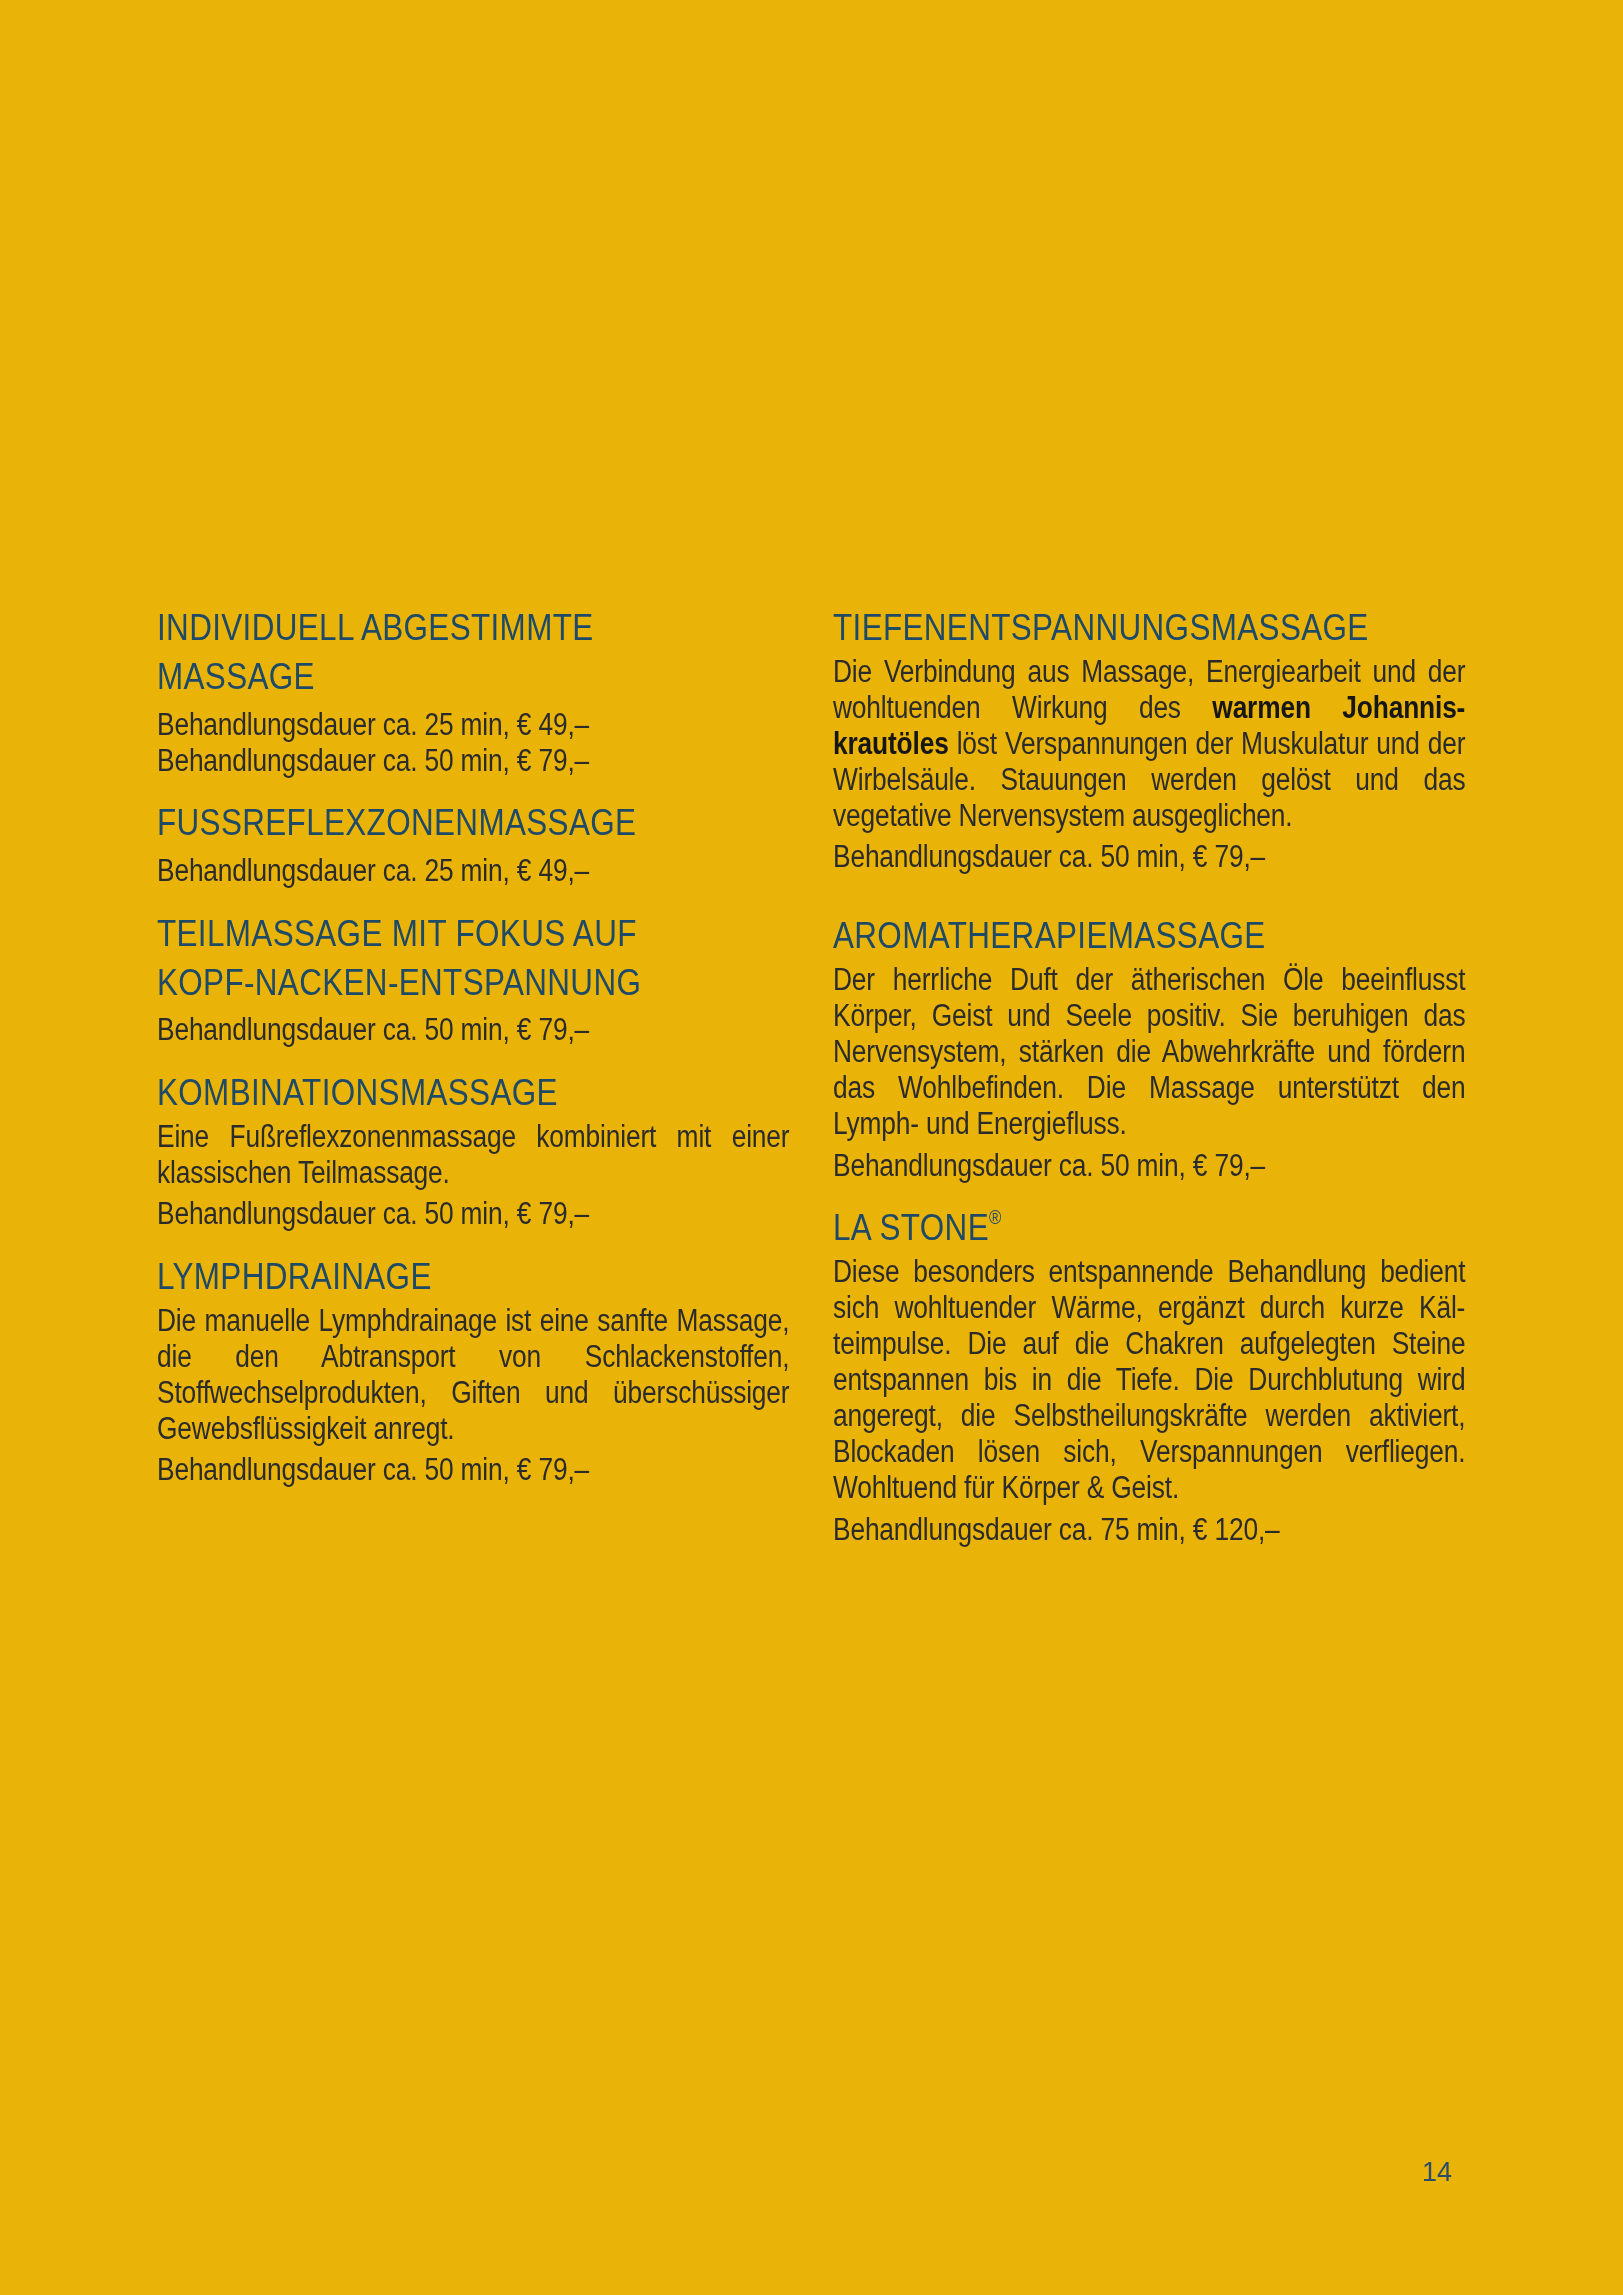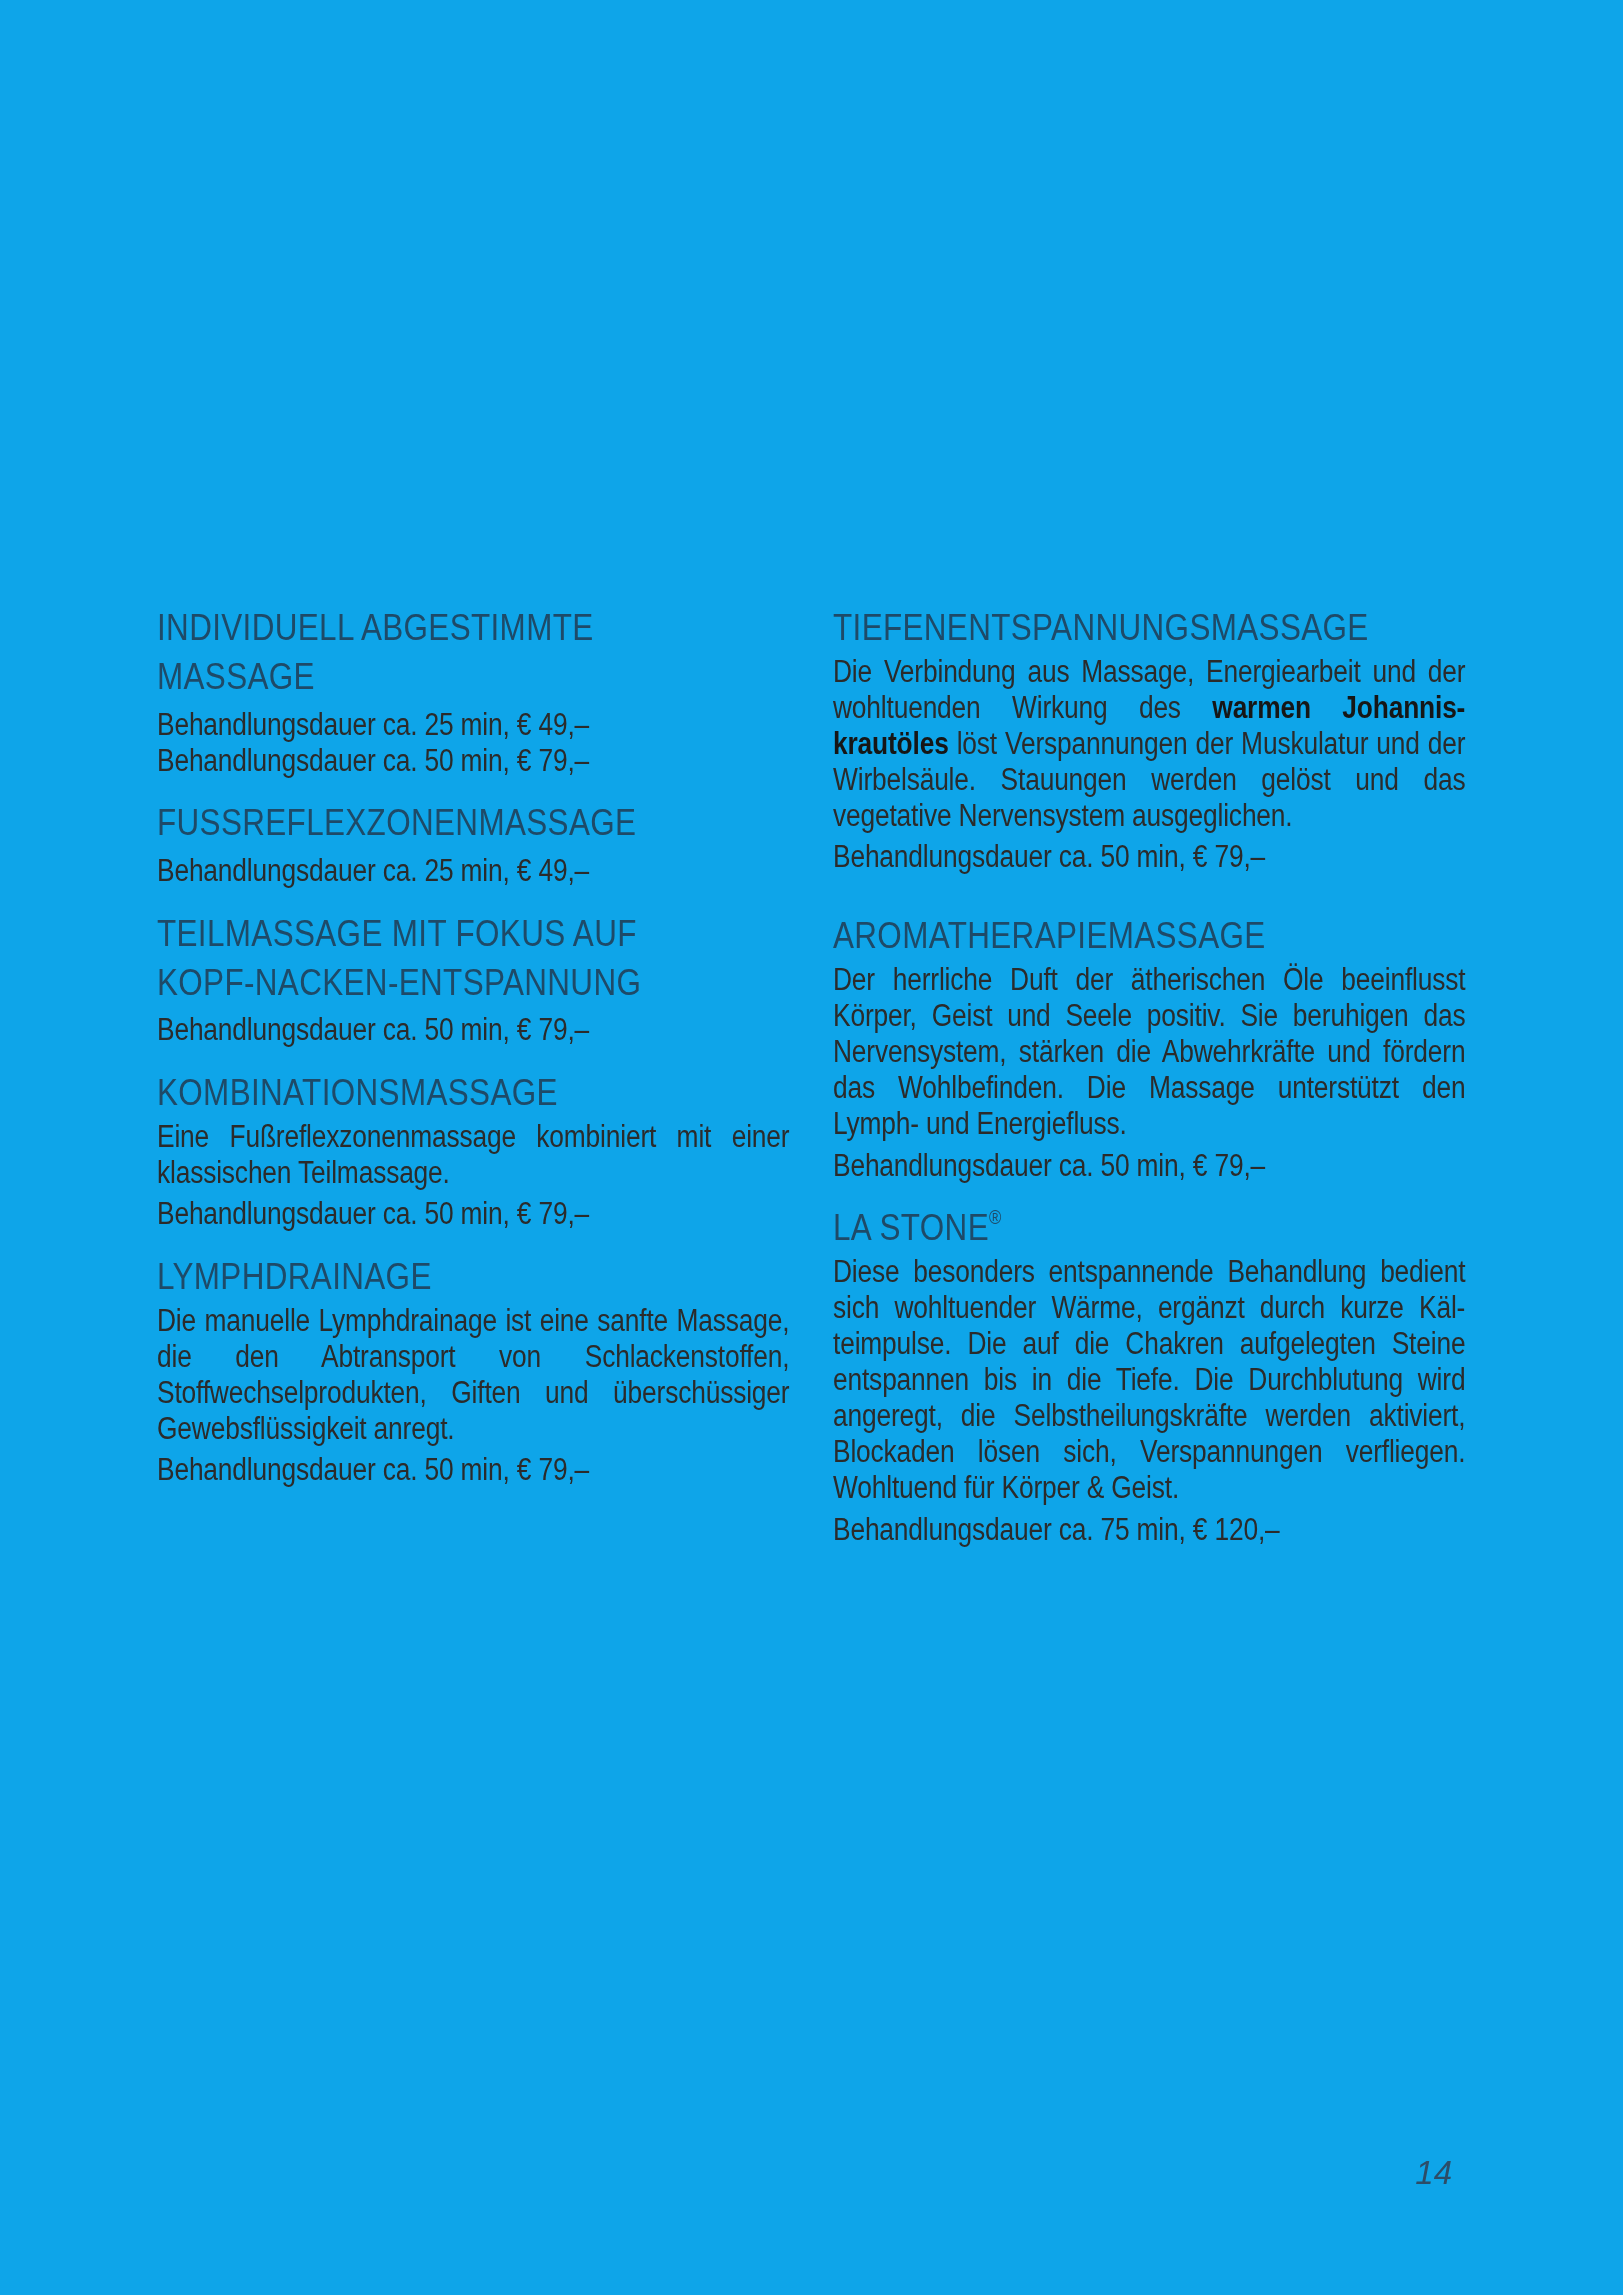--- a/index.html
+++ b/index.html
@@ -10,21 +10,21 @@
   body {
     width: 1623px;
     height: 2295px;
     position: relative;
     font-family: "Liberation Sans", sans-serif;
     overflow: hidden;
   }
   .page {
     position: absolute;
     inset: 0;
-    background: #0ea5e9;
+    background: #eab308;
   }
   
   .column {
     position: absolute;
     top: 603px;
     width: 744px;
     transform: scaleX(0.85);
     transform-origin: top left;
   }
   .col-left  { left: 157px; }
@@ -71,24 +71,23 @@
     line-height: 36px;
     letter-spacing: -0.2px;
     color: #2b2b2b;
     text-align: left;
   }
 
   .page-number {
     position: absolute;
     top: 2156px;
     right: 171px;
-    font-size: 33px;
+    font-size: 27px;
     line-height: 33px;
     color: #2c4d68;
-    font-style: italic;
   }
 </style>
 </head>
 <body>
 
 <div class="page">
 
   <div class="column col-left">
 
     <section class="section">

